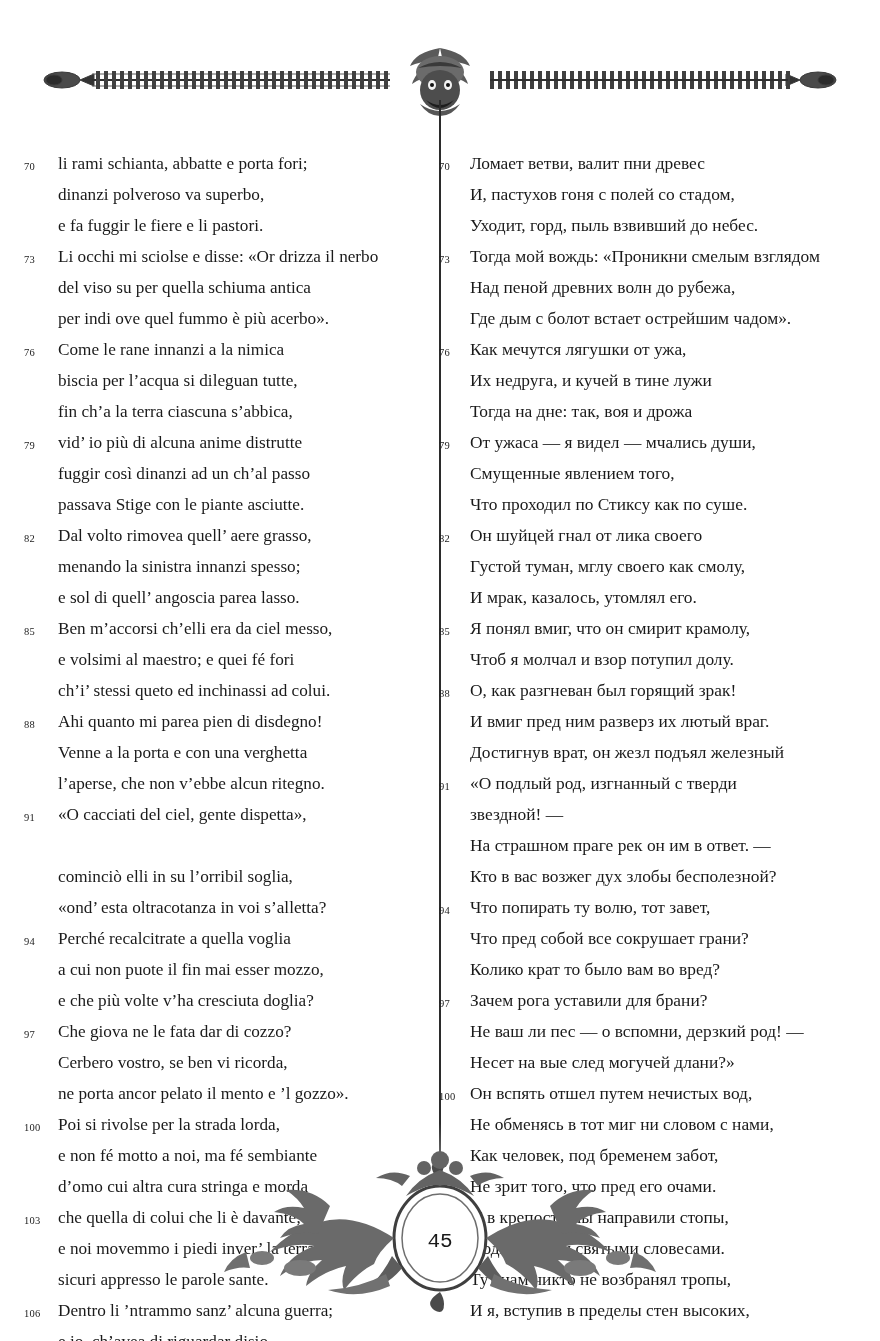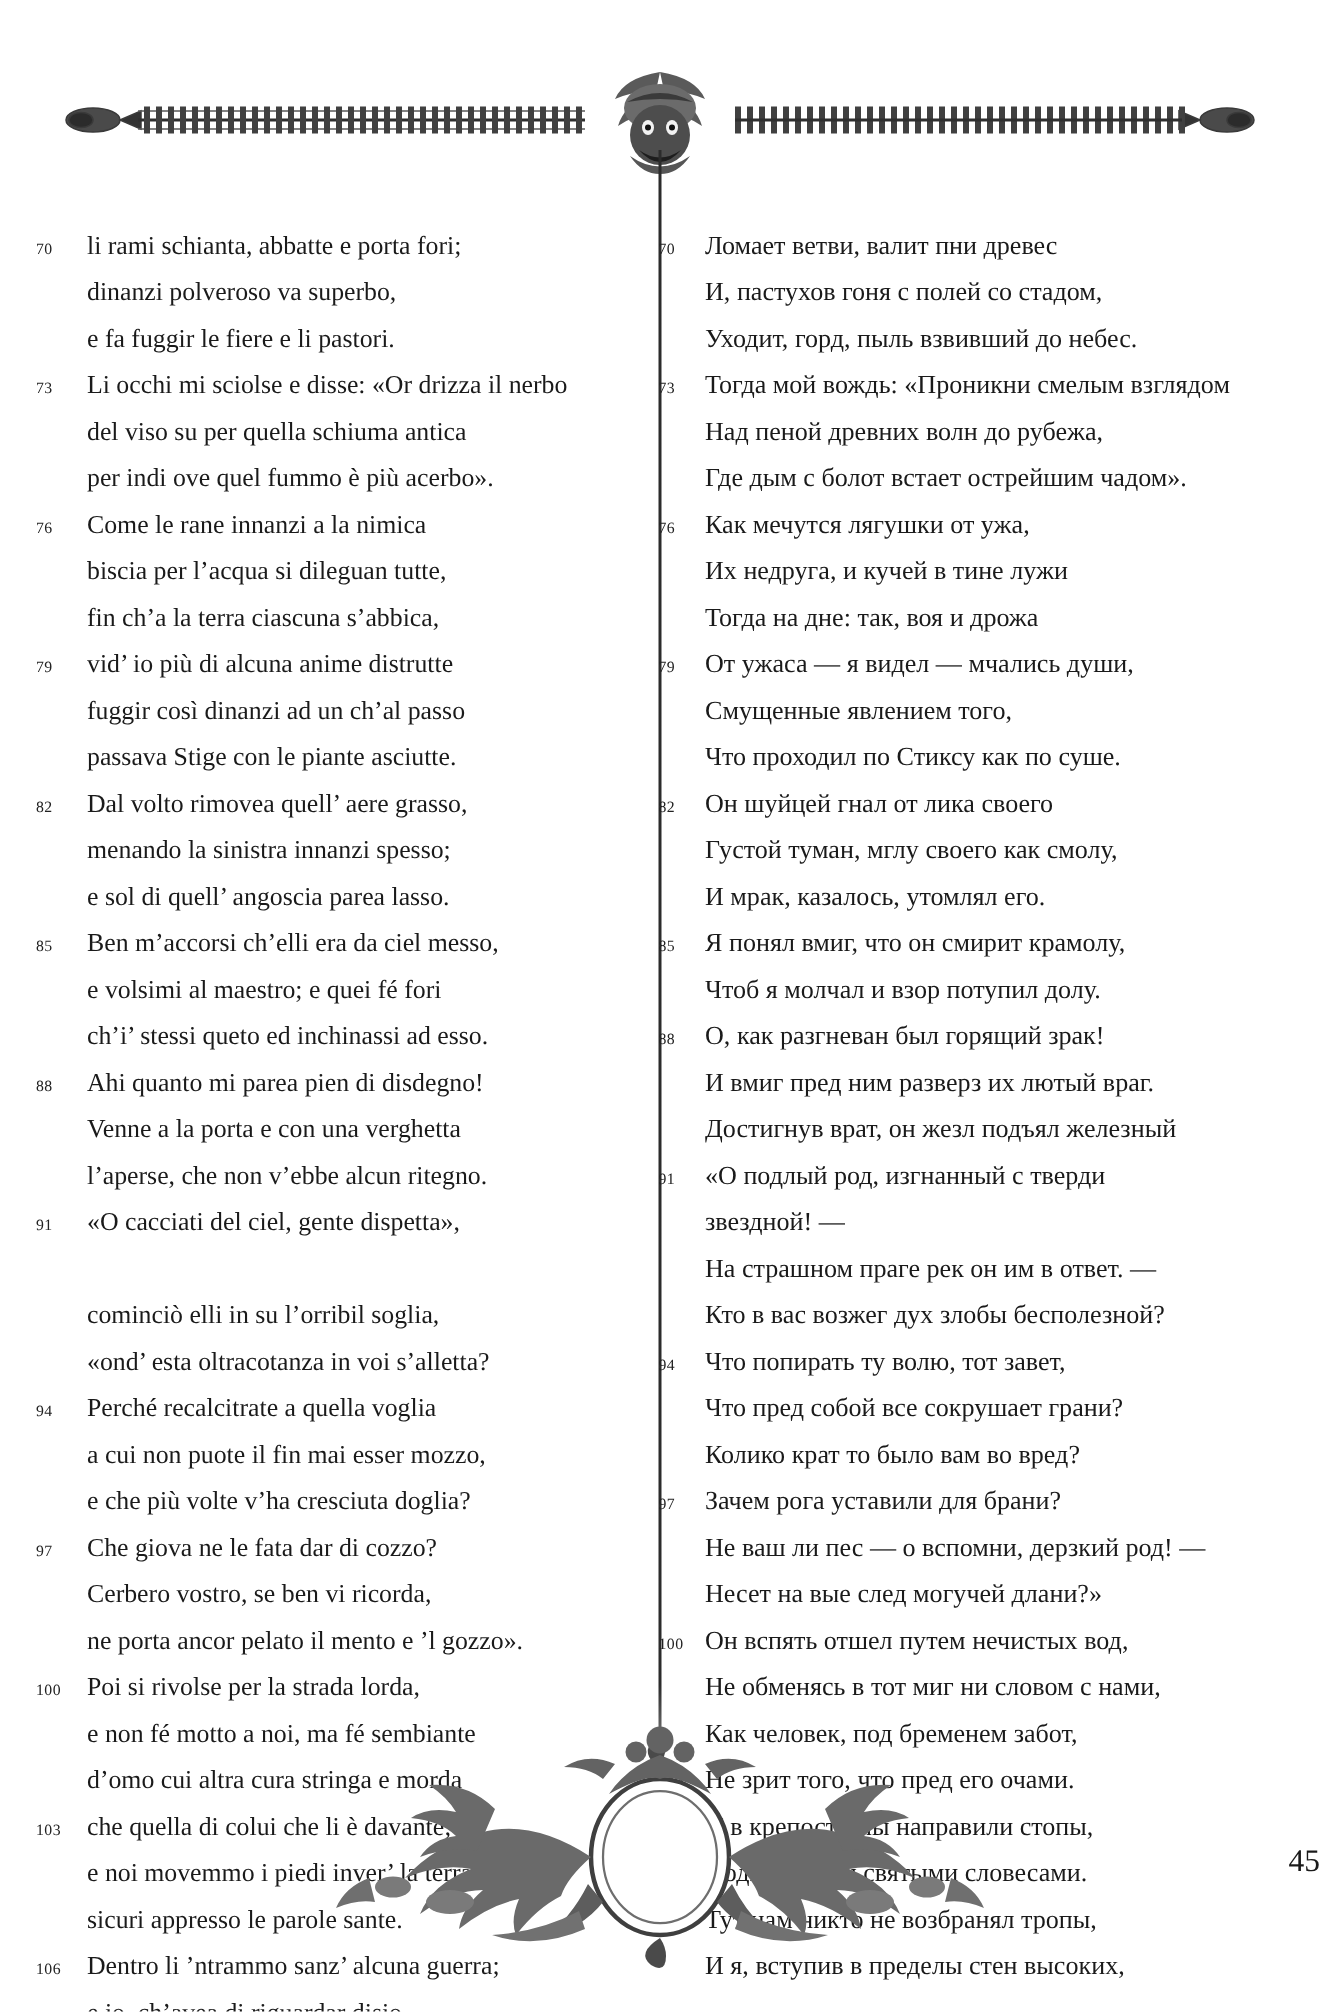--- a/index.html
+++ b/index.html
@@ -91,24 +91,24 @@
     bottom: 20px;
     left: 0;
     width: 880px;
     height: 175px;
   }
   .folio {
     position: absolute;
     bottom: 88px;
     left: 0;
     width: 880px;
-    text-align: right;
+    text-align: center;
     font-size: 21px;
     color: #1a1a1a;
-    font-family: Liberation Serif, serif;
+    font-family: Liberation Mono, monospace;
   }
 </style>
 </head>
 <body>
 
 <div class="page">
 
   <div class="top-ornament">
     <svg viewBox="0 0 800 80" width="800" height="80" preserveAspectRatio="none" aria-hidden="true">
       <g fill="#3a3a3a" stroke="#3a3a3a">
@@ -264,21 +264,21 @@
 
       <div class="tercet">
           <div class="line"><span class="num">82</span><span>Dal volto rimovea quell’ aere grasso,</span></div>
         <div class="line"><span>menando la sinistra innanzi spesso;</span></div>
         <div class="line"><span>e sol di quell’ angoscia parea lasso.</span></div>
         </div>
 
       <div class="tercet">
           <div class="line"><span class="num">85</span><span>Ben m’accorsi ch’elli era da ciel messo,</span></div>
         <div class="line"><span>e volsimi al maestro; e quei fé fori</span></div>
-        <div class="line"><span>ch’i’ stessi queto ed inchinassi ad esso.</span></div>
+        <div class="line"><span>ch’i’ stessi queto ed inchinassi ad colui.</span></div>
         </div>
 
       <div class="tercet">
           <div class="line"><span class="num">88</span><span>Ahi quanto mi parea pien di disdegno!</span></div>
         <div class="line"><span>Venne a la porta e con una verghetta</span></div>
         <div class="line"><span>l’aperse, che non v’ebbe alcun ritegno.</span></div>
         </div>
 
       <div class="tercet">
           <div class="line"><span class="num">91</span><span>«O cacciati del ciel, gente dispetta»,</span></div>

